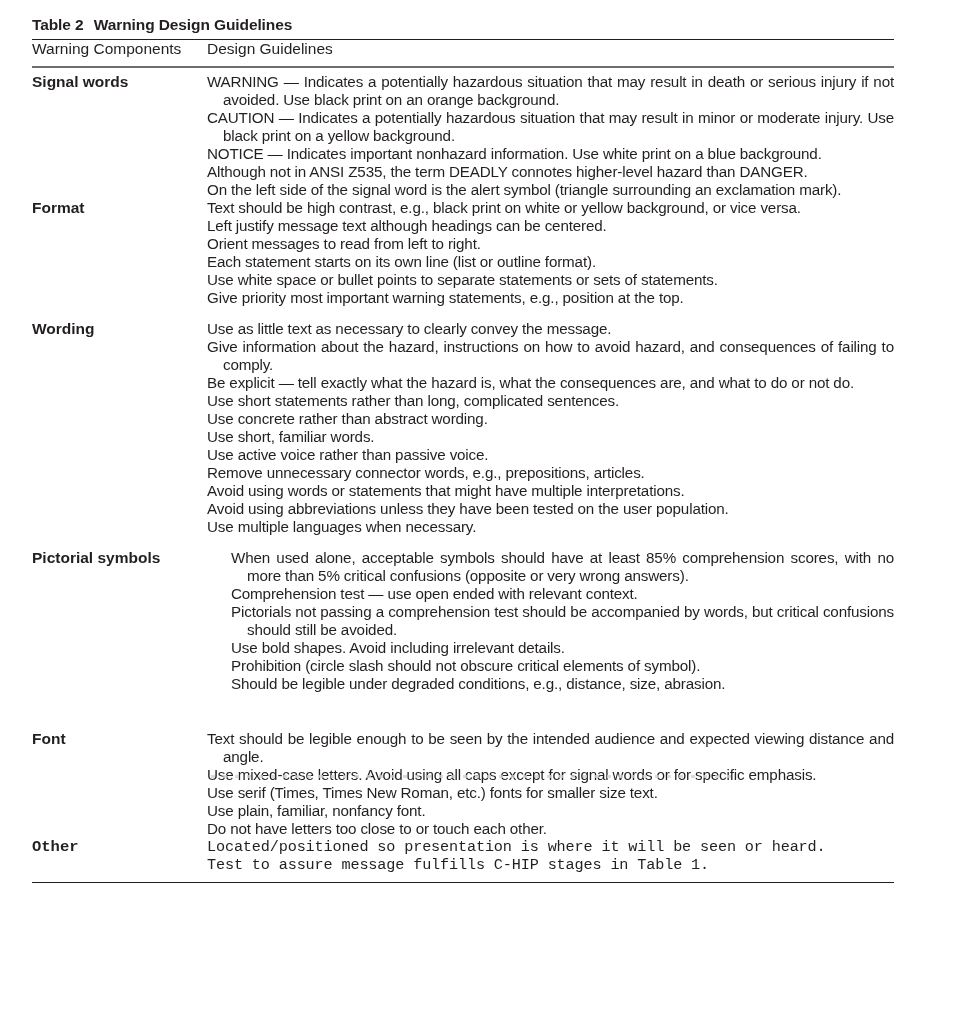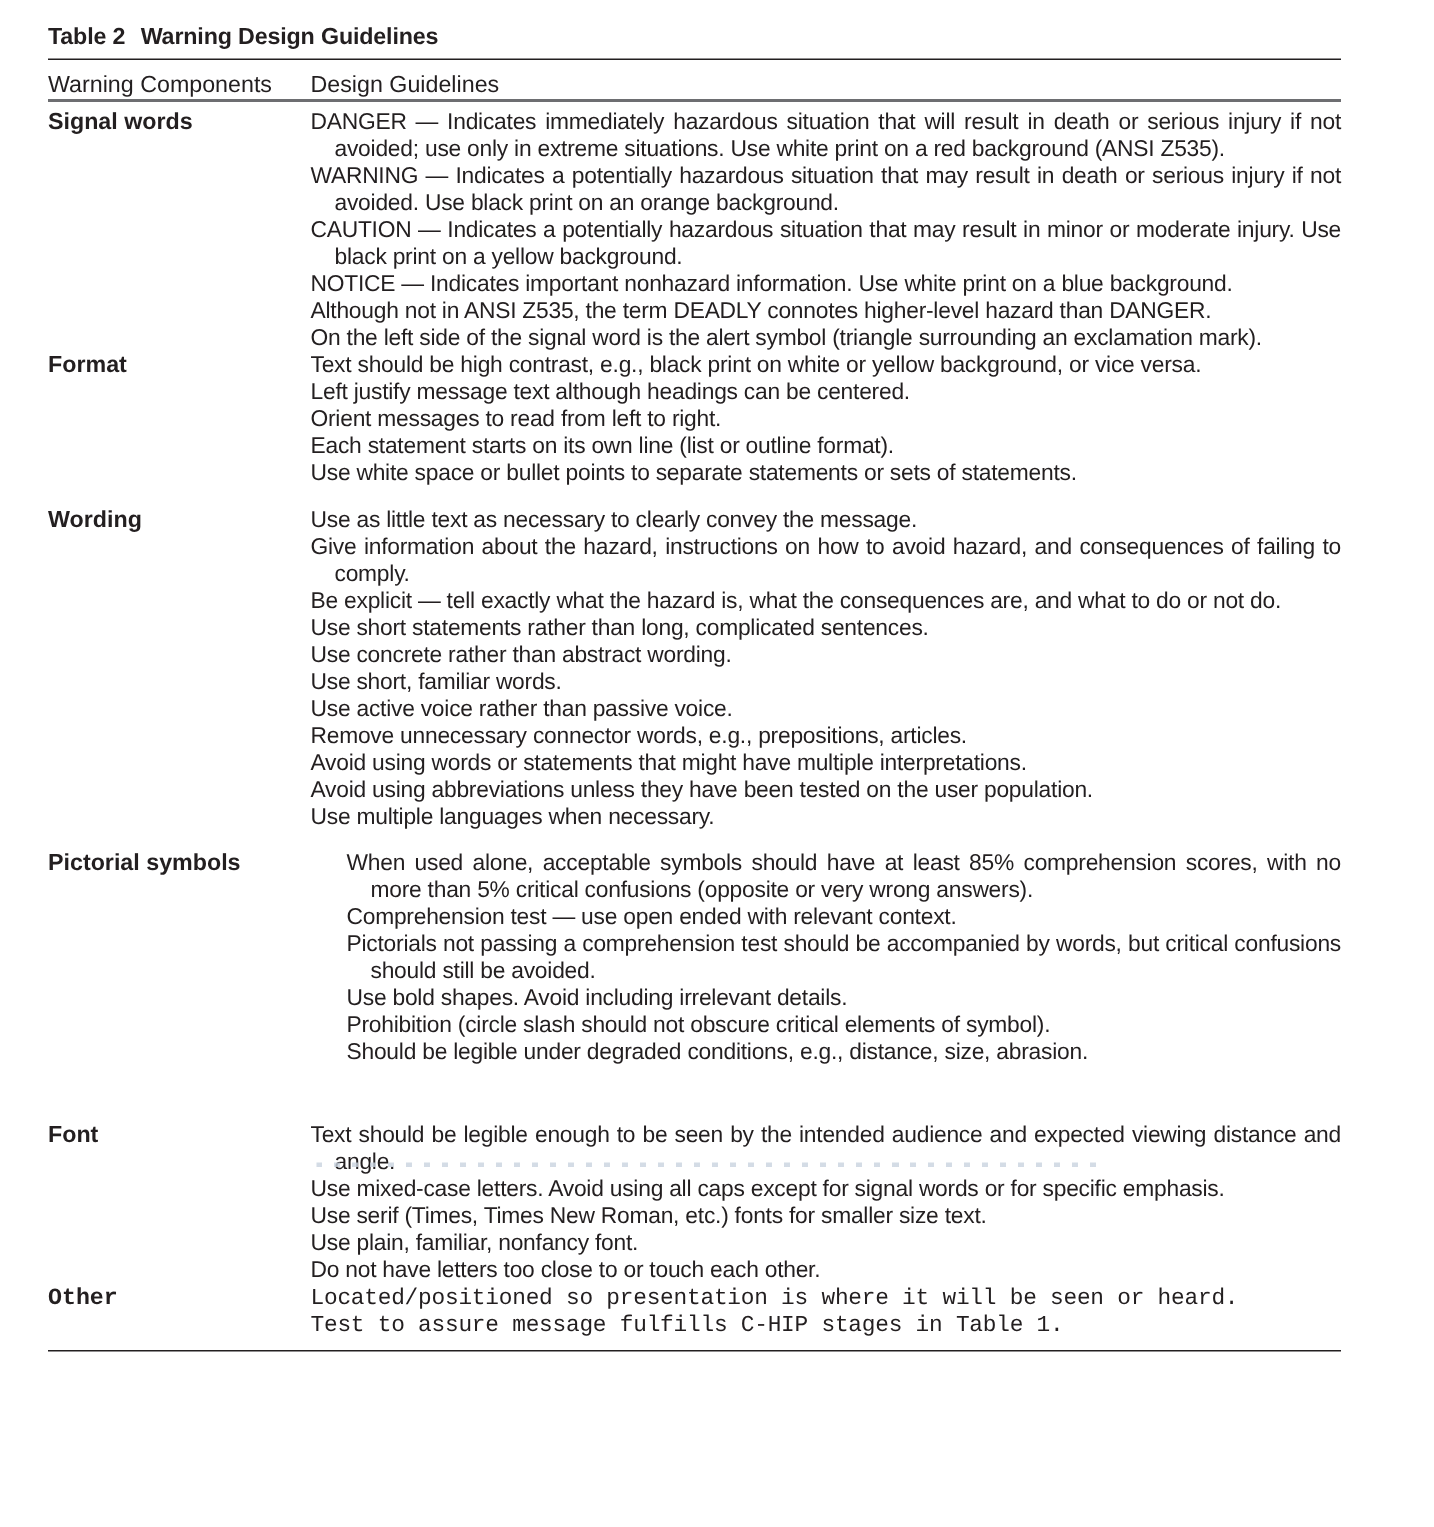--- a/index.html
+++ b/index.html
@@ -37,21 +37,21 @@
       border-top: 2px solid #6d6e71;
       height: 0;
     }
     .rule-bottom {
       border-top: 1.4px solid #231f20;
       height: 0;
     }
     .header-row {
       display: flex;
       height: 26px;
-      align-items: flex-end;
+      align-items: flex-start;
       font-size: 15.5px;
     }
     .col1 { width: 175px; flex: 0 0 175px; }
     .col2 { flex: 1 1 auto; }
     .table-row {
       display: flex;
       font-size: 15.2px;
       line-height: 18px;
     }
     .table-row .col1 {
@@ -93,36 +93,36 @@
   <div class="header-row">
     <div class="col1">Warning Components</div>
     <div class="col2">Design Guidelines</div>
   </div>
   <div class="rule-head"></div>
 
   <div id="rows">
     <div class="table-row row-signal">
       <div class="col1">Signal words</div>
       <div class="col2">
-          <div class="guideline">DANGER — Indicates immediately hazardous situation that will result in death or serious injury if not avoided; use only in extreme situations. Use white print on a red background (ANSI Z535).</div>
           <div class="guideline">WARNING — Indicates a potentially hazardous situation that may result in death or serious injury if not avoided. Use black print on an orange background.</div>
           <div class="guideline">CAUTION — Indicates a potentially hazardous situation that may result in minor or moderate injury. Use black print on a yellow background.</div>
           <div class="guideline">NOTICE — Indicates important nonhazard information. Use white print on a blue background.</div>
           <div class="guideline">Although not in ANSI Z535, the term DEADLY connotes higher-level hazard than DANGER.</div>
           <div class="guideline">On the left side of the signal word is the alert symbol (triangle surrounding an exclamation mark).</div>
         </div>
     </div>
     <div class="table-row row-format">
       <div class="col1">Format</div>
       <div class="col2">
           <div class="guideline">Text should be high contrast, e.g., black print on white or yellow background, or vice versa.</div>
           <div class="guideline">Left justify message text although headings can be centered.</div>
           <div class="guideline">Orient messages to read from left to right.</div>
           <div class="guideline">Each statement starts on its own line (list or outline format).</div>
           <div class="guideline">Use white space or bullet points to separate statements or sets of statements.</div>
+          <div class="guideline">Give priority most important warning statements, e.g., position at the top.</div>
         </div>
     </div>
     <div class="table-row row-wording">
       <div class="col1">Wording</div>
       <div class="col2">
           <div class="guideline">Use as little text as necessary to clearly convey the message.</div>
           <div class="guideline">Give information about the hazard, instructions on how to avoid hazard, and consequences of failing to comply.</div>
           <div class="guideline">Be explicit — tell exactly what the hazard is, what the consequences are, and what to do or not do.</div>
           <div class="guideline">Use short statements rather than long, complicated sentences.</div>
           <div class="guideline">Use concrete rather than abstract wording.</div>

